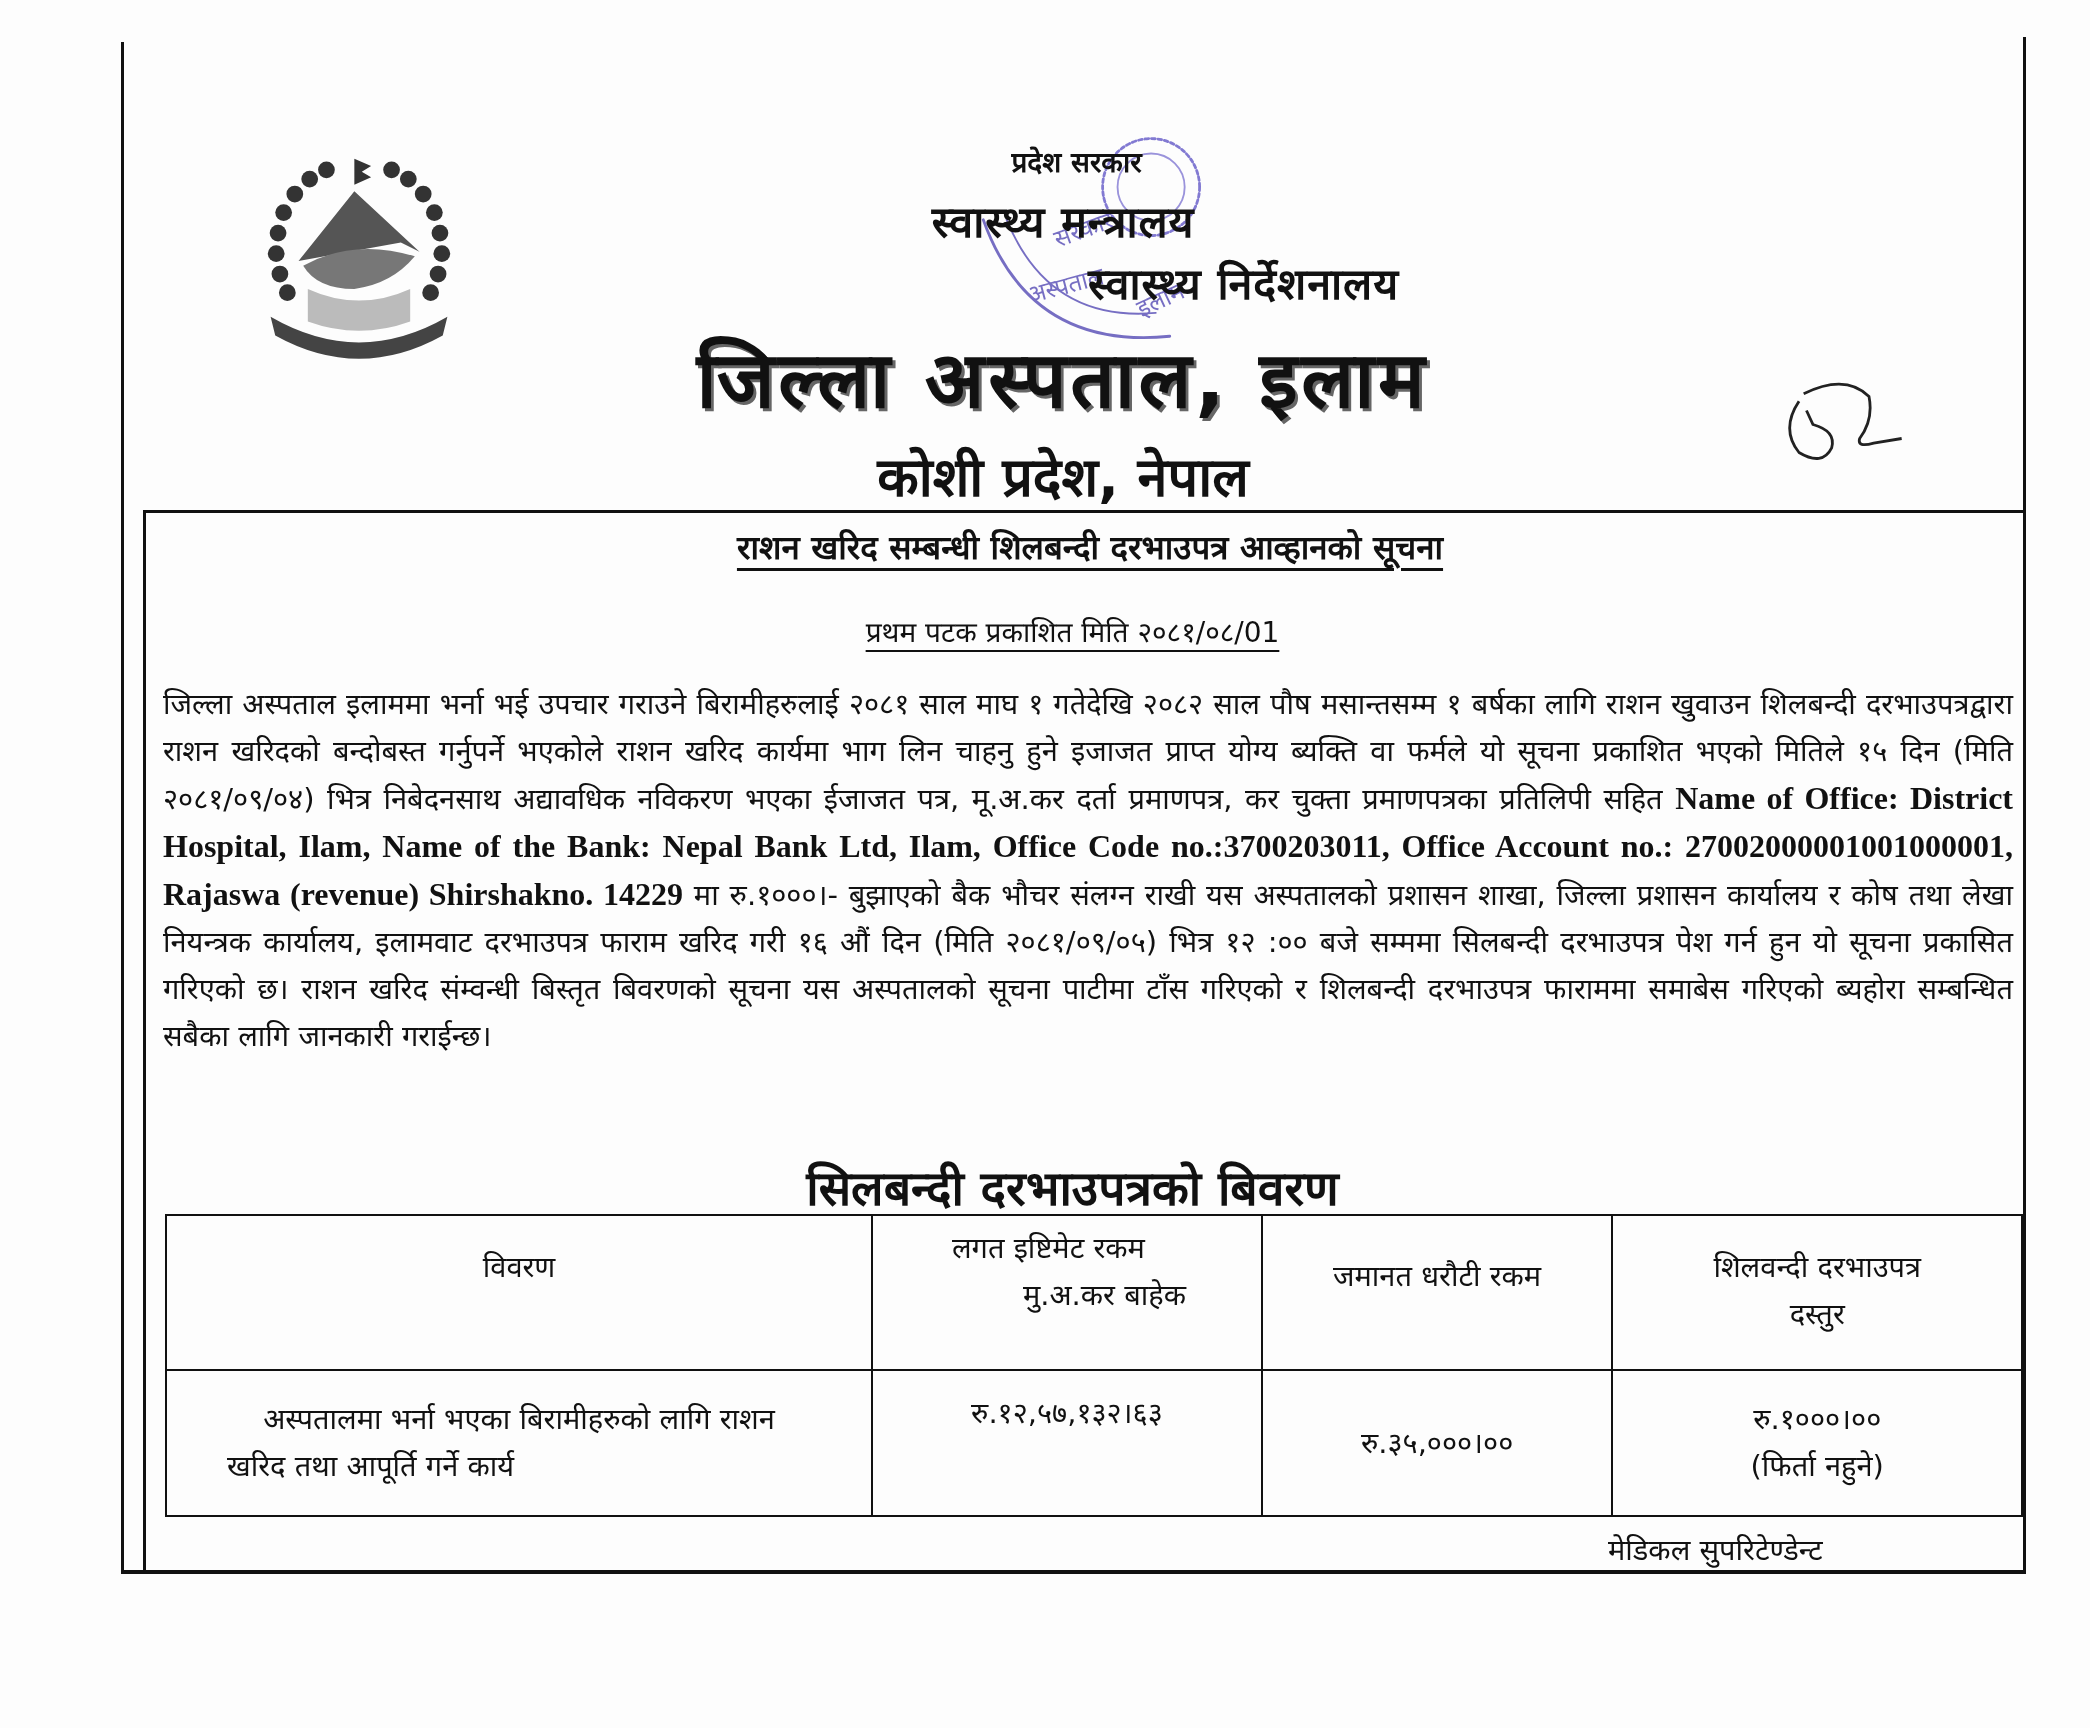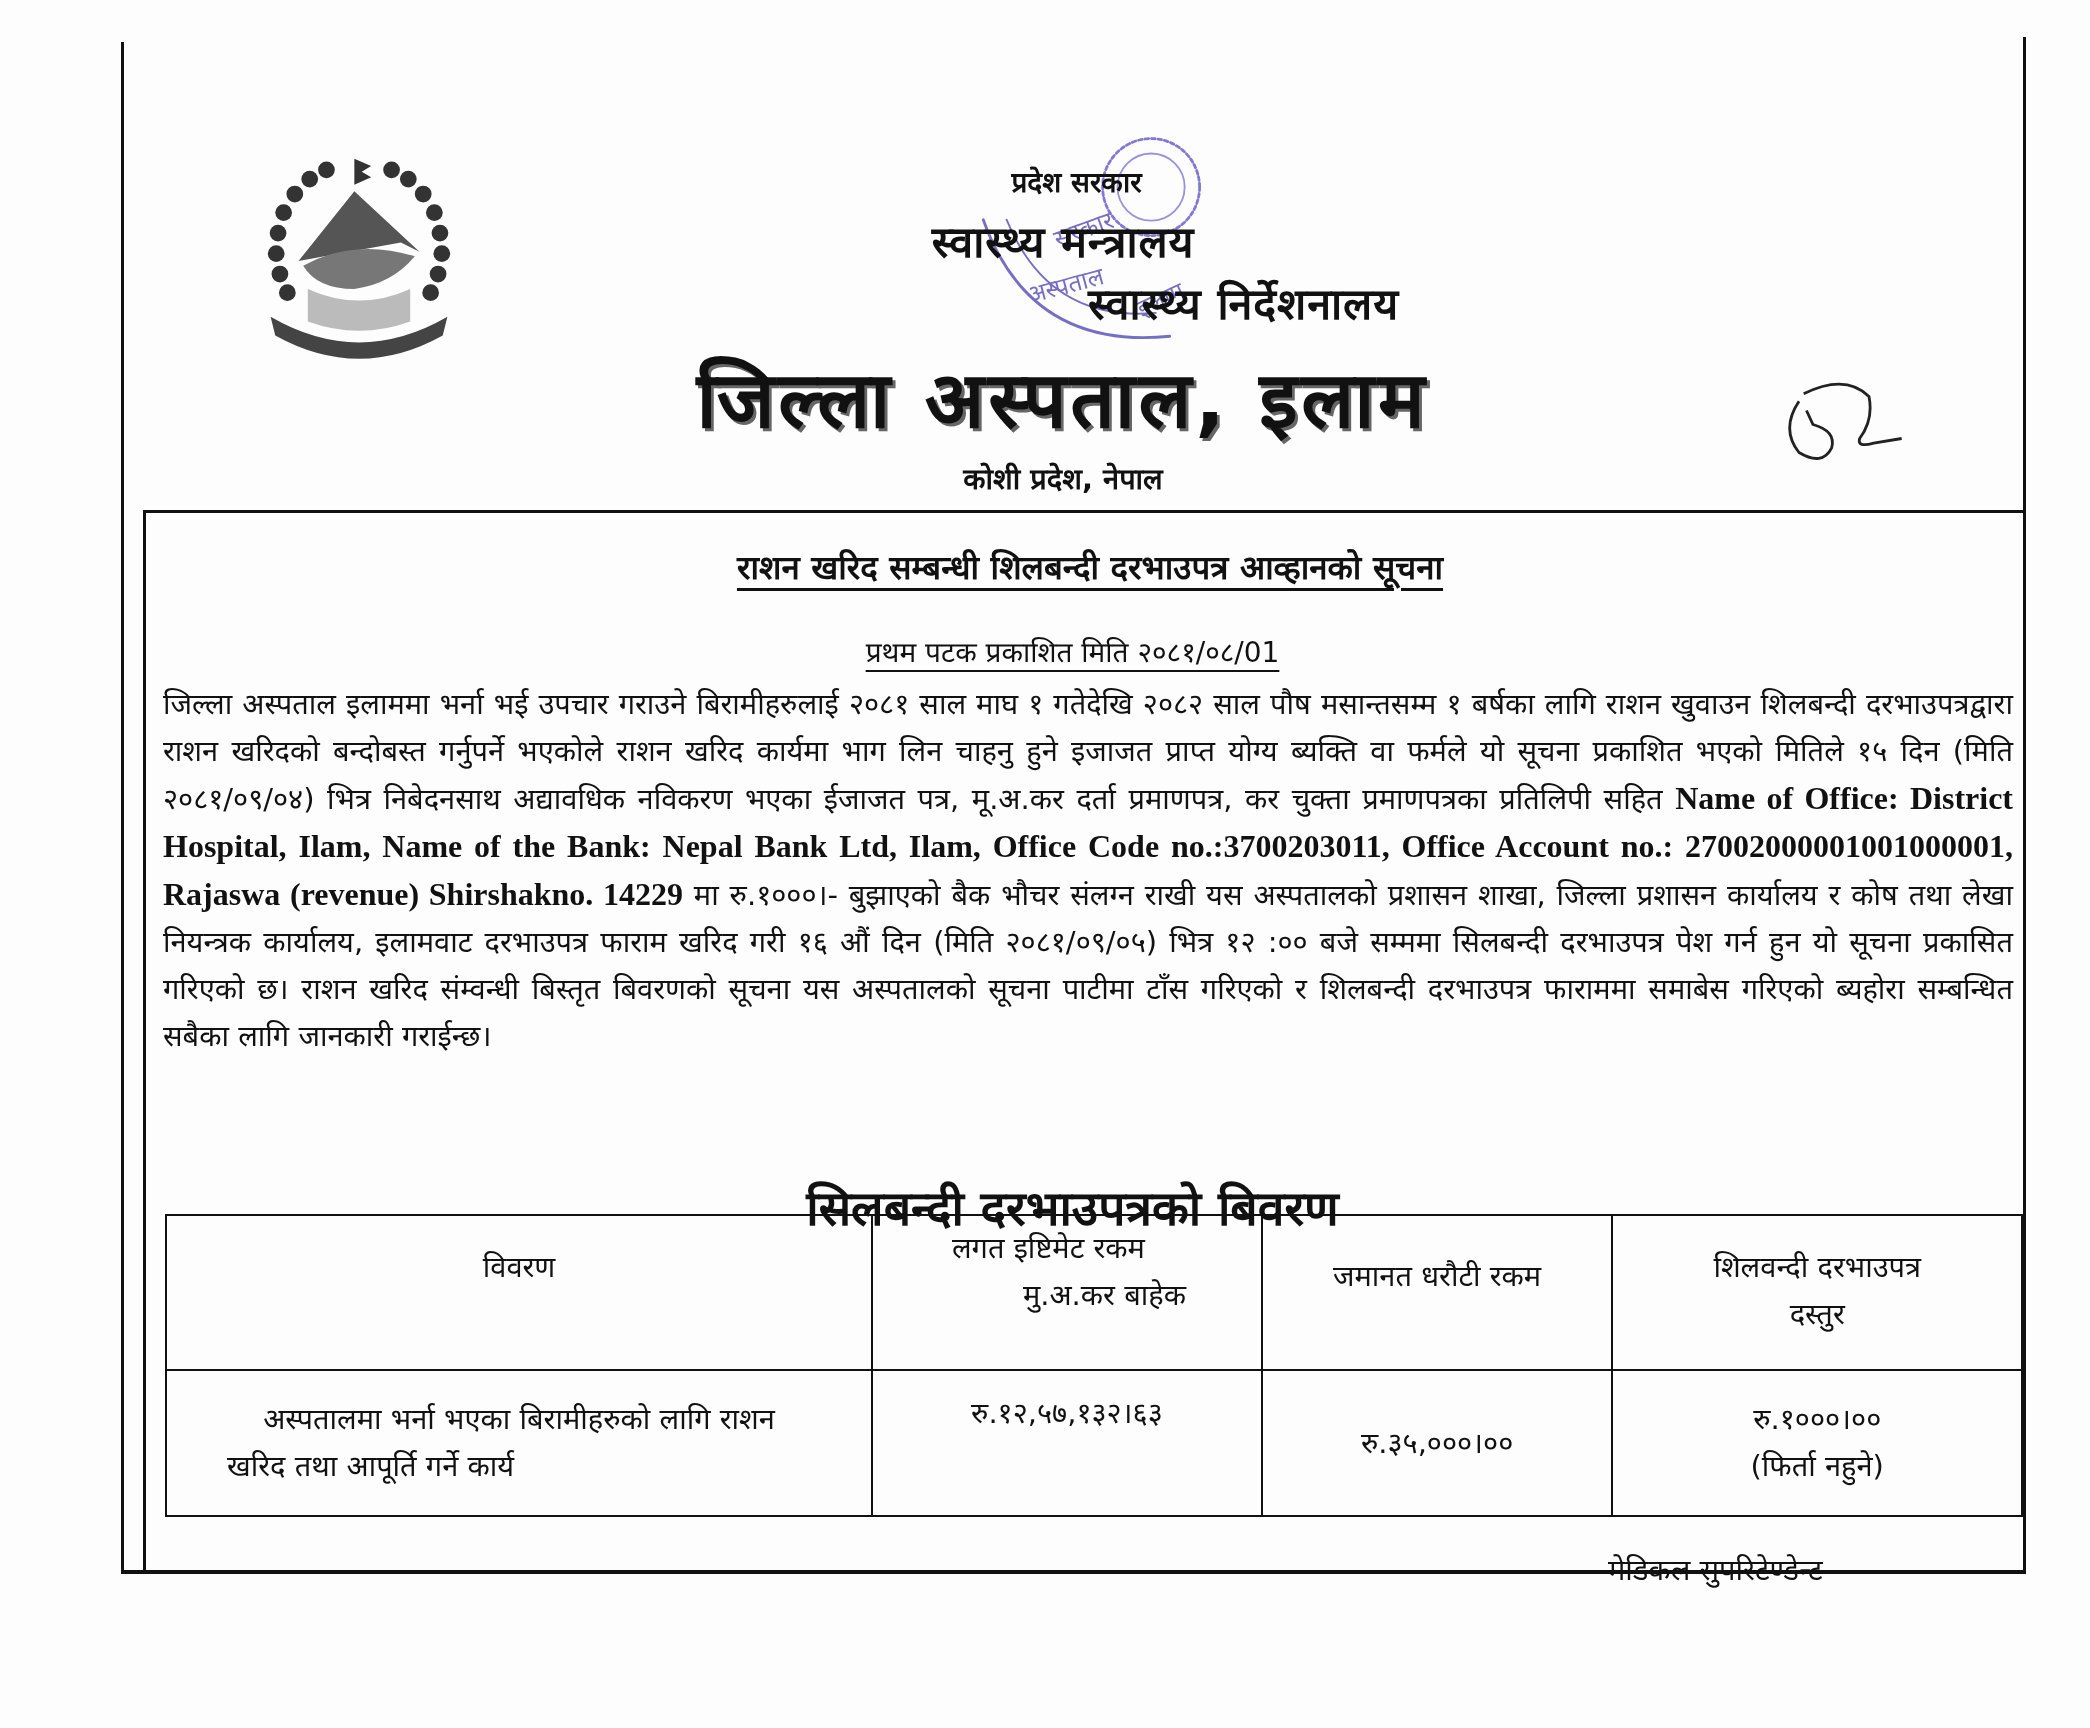--- a/index.html
+++ b/index.html
@@ -1,28 +1,28 @@
 <!DOCTYPE html>
 <html style="font-size:15px"><head>
 <meta charset="utf-8">
 <style>
   html, body { margin:0; padding:0; }
   body {
     width:2091px; height:1728px; position:relative; overflow:hidden;
     background:#fdfdfd; color:#111;
     font-family:"DejaVu Sans", "Liberation Sans", sans-serif;
   }
-  .abs { position:absolute;margin-top:20px; }
+  .abs { position:absolute; }
   .line { position:absolute; background:#111; }
   .center { text-align:center; white-space:nowrap; }
 
   .hdr-small { font-size:28px; font-weight:bold; }
   .hdr-mid { font-size:43px; font-weight:bold; letter-spacing:0.9px; }
   .hdr-big { font-size:78px; font-weight:bold; letter-spacing:3.7px; text-shadow:2.8px 2.8px 0 #666; }
-  .hdr-sub { font-size:29px; font-weight:bold; }
+  .hdr-sub { font-size:54px; font-weight:bold; }
 
   .notice-title { font-size:33px; font-weight:bold; text-decoration:underline; text-underline-offset:9.3px; text-decoration-thickness:2.8px; }
   .pub-date { font-size:28px; text-decoration:underline; text-underline-offset:7.5px; text-decoration-thickness:1.9px; }
 
   .para {
     position:absolute; left:163px; width:1850px; top:681px;
     font-size:29px; line-height:47px; text-align:justify; text-align-last:left;
   }
   .para b { font-family:"Liberation Serif", serif; font-size:32px; font-weight:bold; }
 

